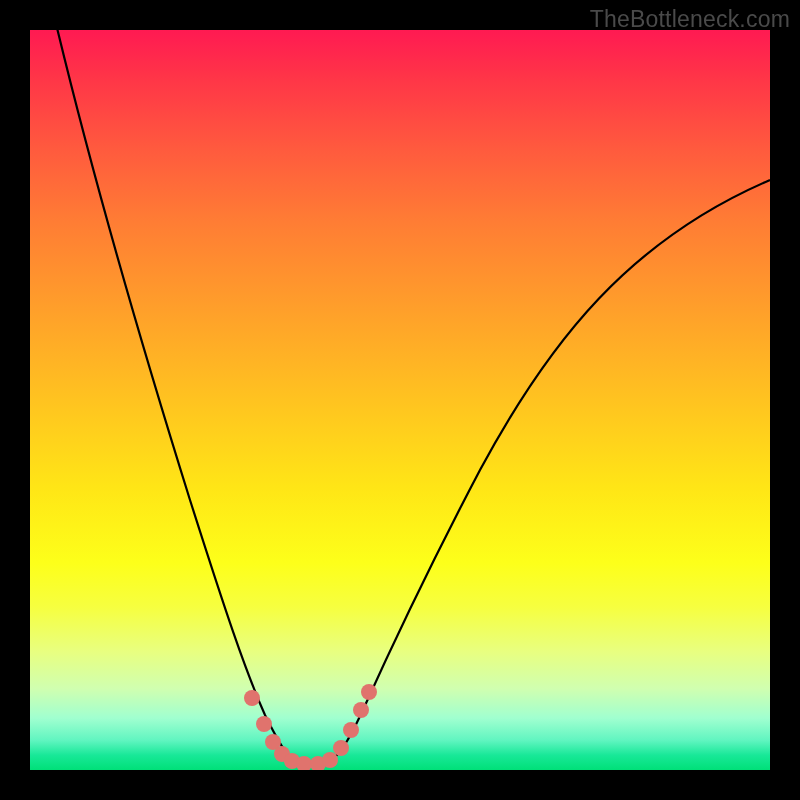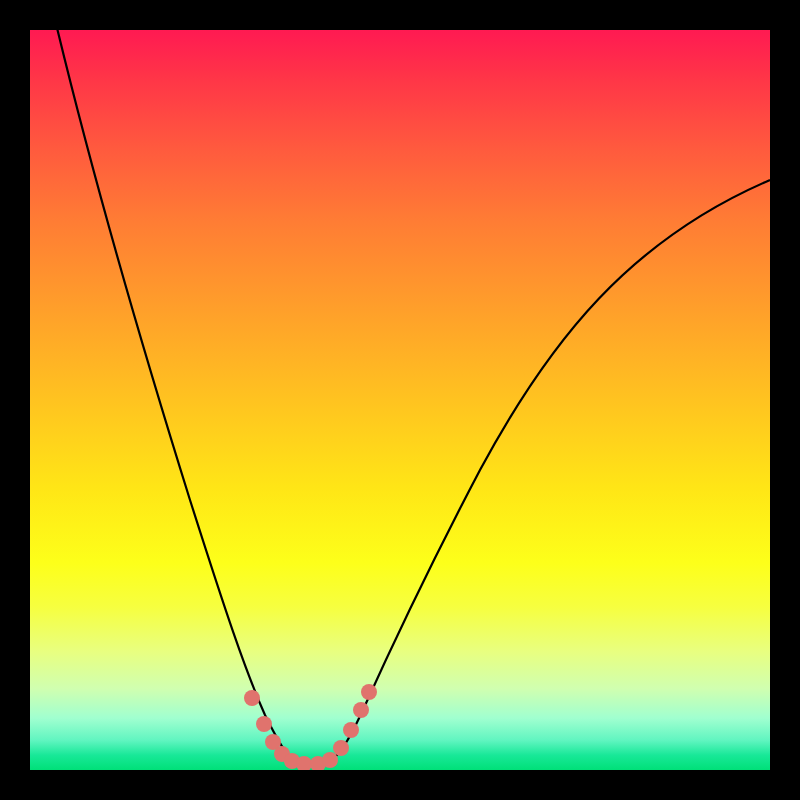--- a/index.html
+++ b/index.html
@@ -87,13 +87,14 @@
         <circle cx="274" cy="734" r="8"></circle>
         <circle cx="288" cy="734" r="8"></circle>
         <circle cx="300" cy="730" r="8"></circle>
         <circle cx="311" cy="718" r="8"></circle>
         <circle cx="321" cy="700" r="8"></circle>
         <circle cx="331" cy="680" r="8"></circle>
         <circle cx="339" cy="662" r="8"></circle>
       </g>
     </svg>
   </div>
+  <div class="watermark">TheBottleneck.com</div>
 </div>
 
 </body></html>

